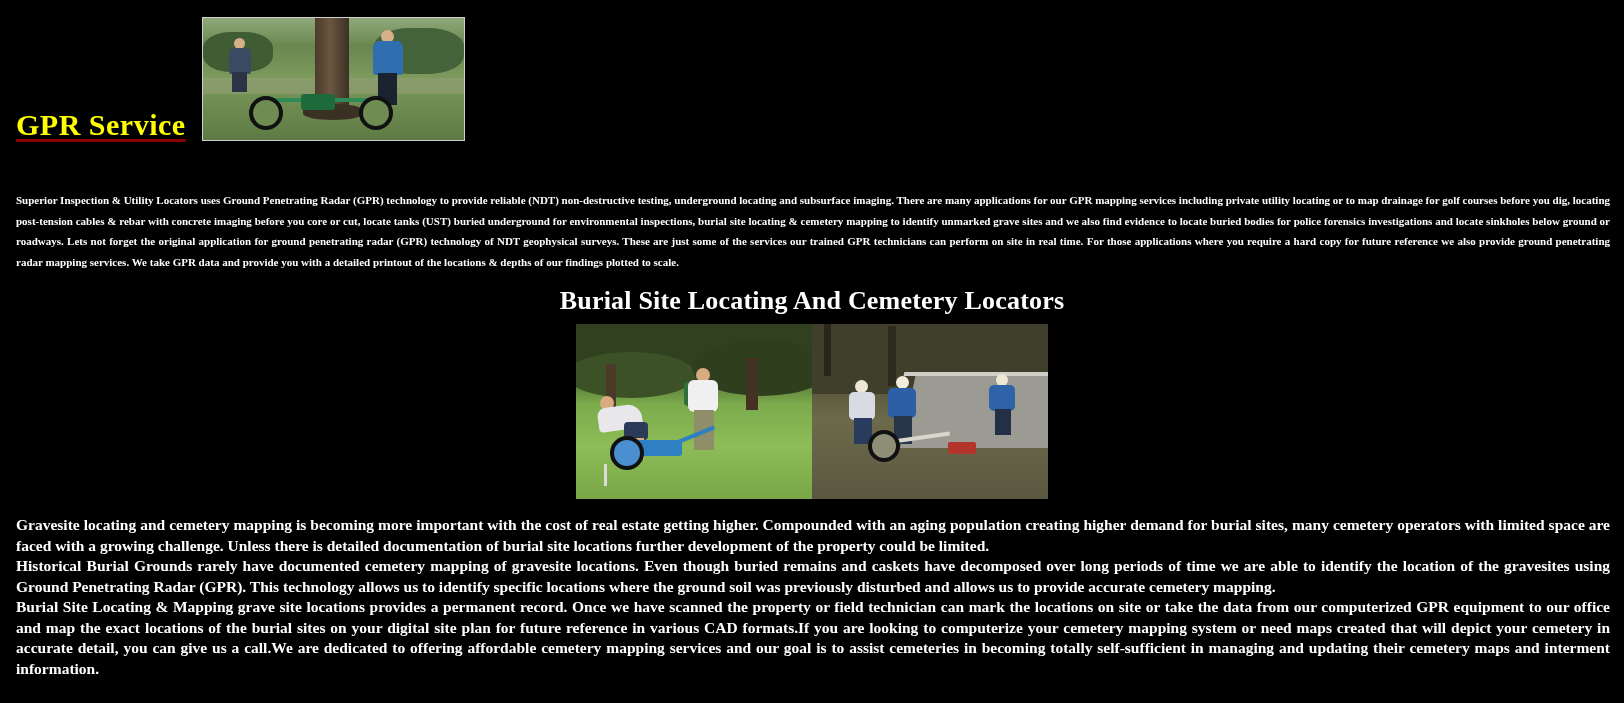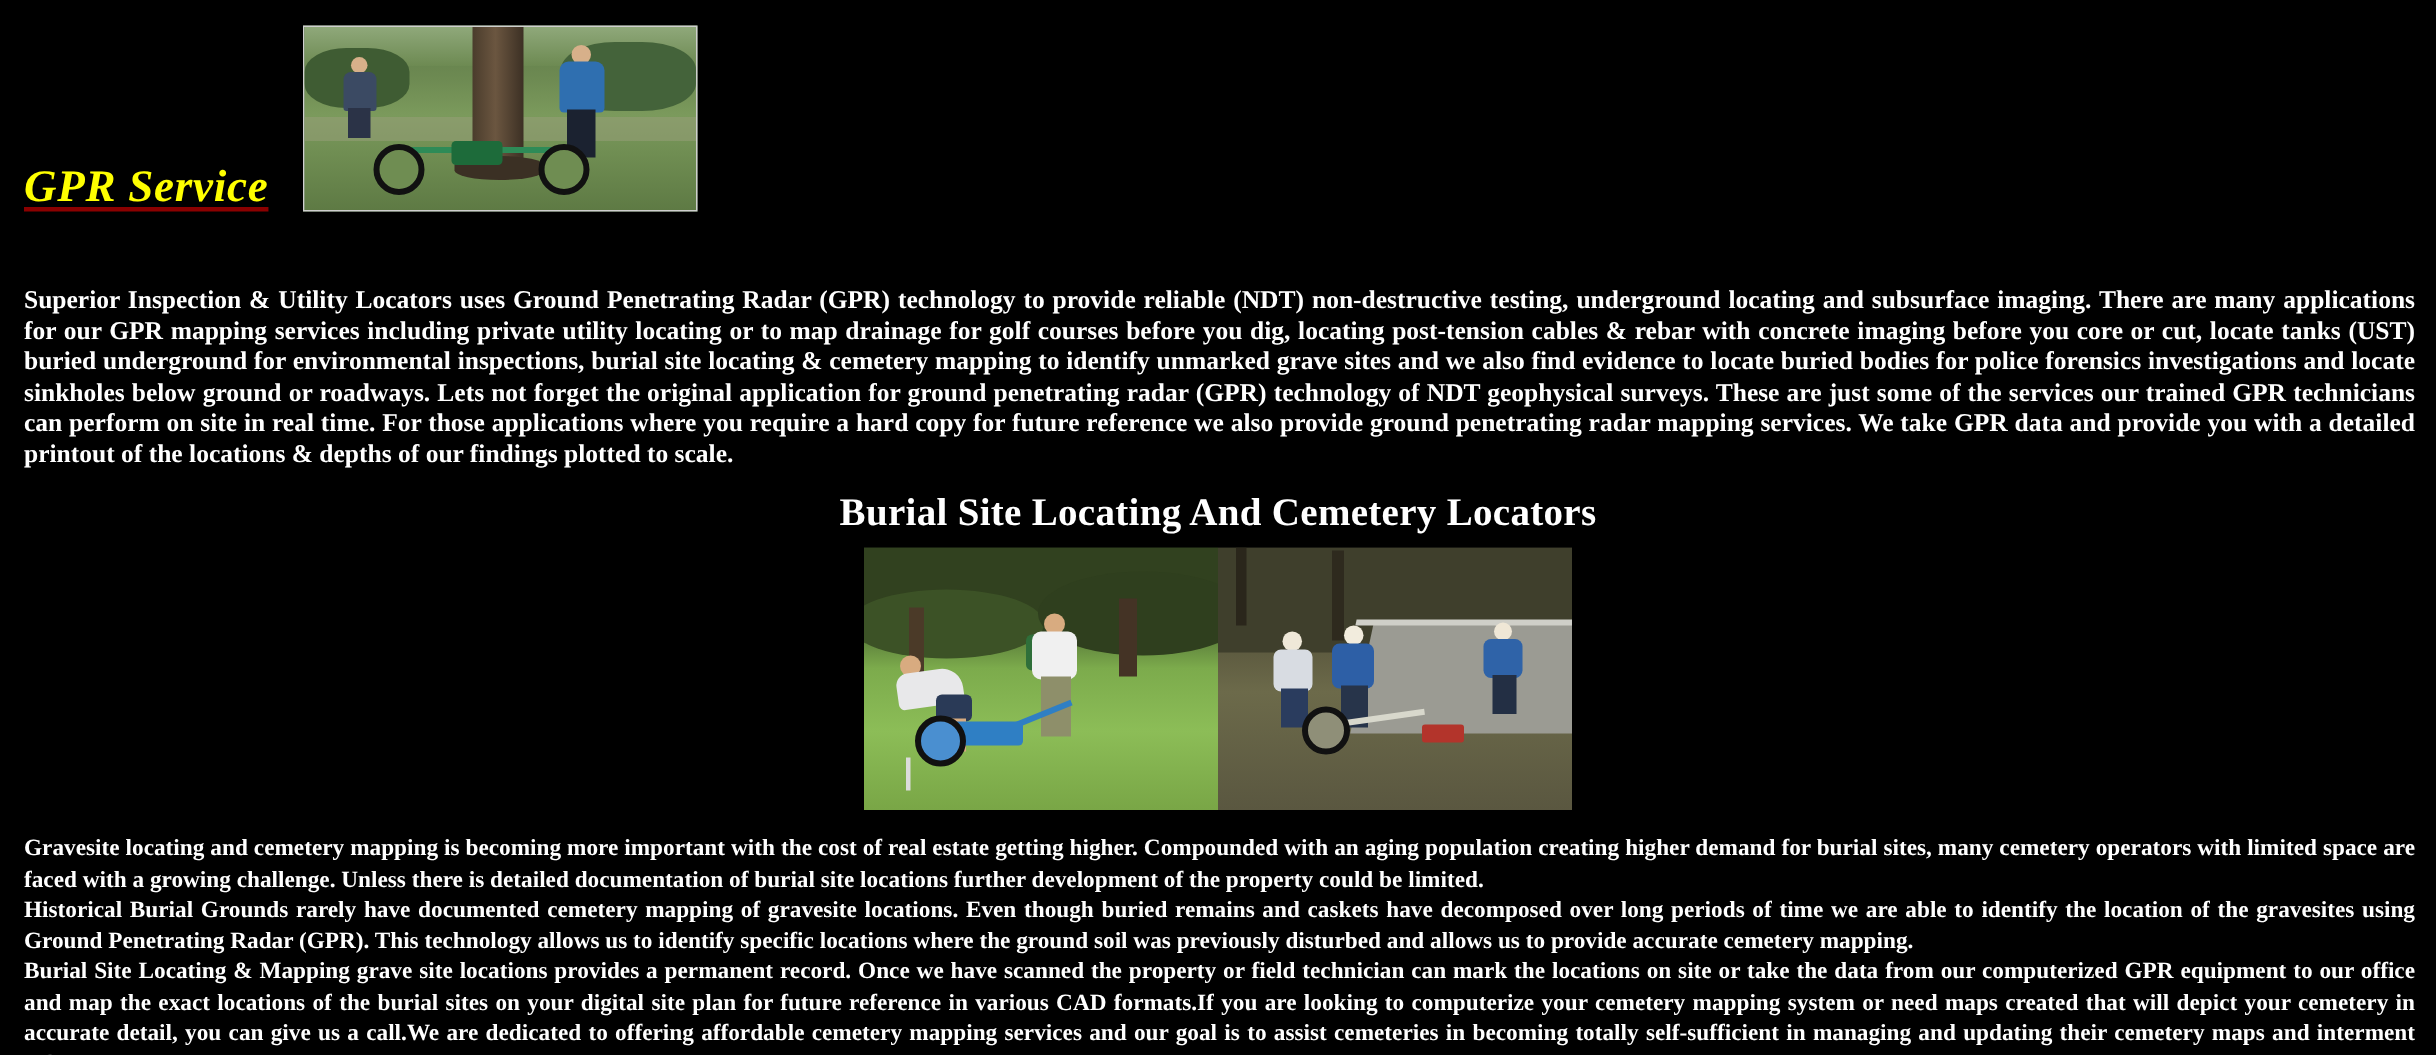--- a/index.html
+++ b/index.html
@@ -18,21 +18,20 @@
     position: relative;
     width: 1624px;
     height: 703px;
     background: #000000;
   }
 
   
   .header-row {
     position: relative;
     height: 160px;
-    font-style: italic;
   }
   .site-title {
     position: absolute;
     left: 16px;
     top: 108px;
     font-size: 30px;
     font-weight: bold;
     color: #ffff00;
     letter-spacing: 0.5px;
     text-decoration: underline;
@@ -70,21 +69,21 @@
   .ph1 .personR .legs { position:absolute; left:7px; top:43px; width:19px; height:32px; background:#1b2230; }
   .ph1 .cart { position:absolute; left:46px; top:74px; width:138px; height:30px; }
   .ph1 .cart .bar { position:absolute; left:8px; top:6px; width:124px; height:4px; background:#2e8b57; border-radius:2px; }
   .ph1 .cart .wheelA { position:absolute; left:0px; top:4px; width:26px; height:26px; border:4px solid #111; border-radius:50%; background:#6f8d52; }
   .ph1 .cart .wheelB { position:absolute; left:110px; top:4px; width:26px; height:26px; border:4px solid #111; border-radius:50%; background:#6f8d52; }
   .ph1 .cart .box { position:absolute; left:52px; top:2px; width:34px; height:16px; background:#1d6b3a; border-radius:3px; }
 
   
   .para-main {
     margin: 30px 14px 0 16px;
-    font-size: 17px;
+    font-size: 11px;
     font-weight: bold;
     line-height: 20.5px;
     text-align: justify;
     color: #ffffff;
   }
 
   .section-title {
     margin-top: 14px;
     text-align: center;
     font-size: 26px;

